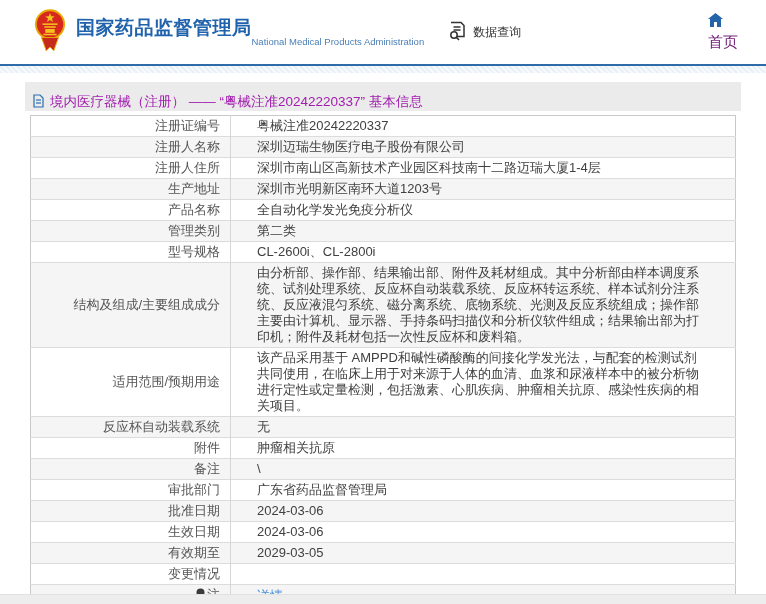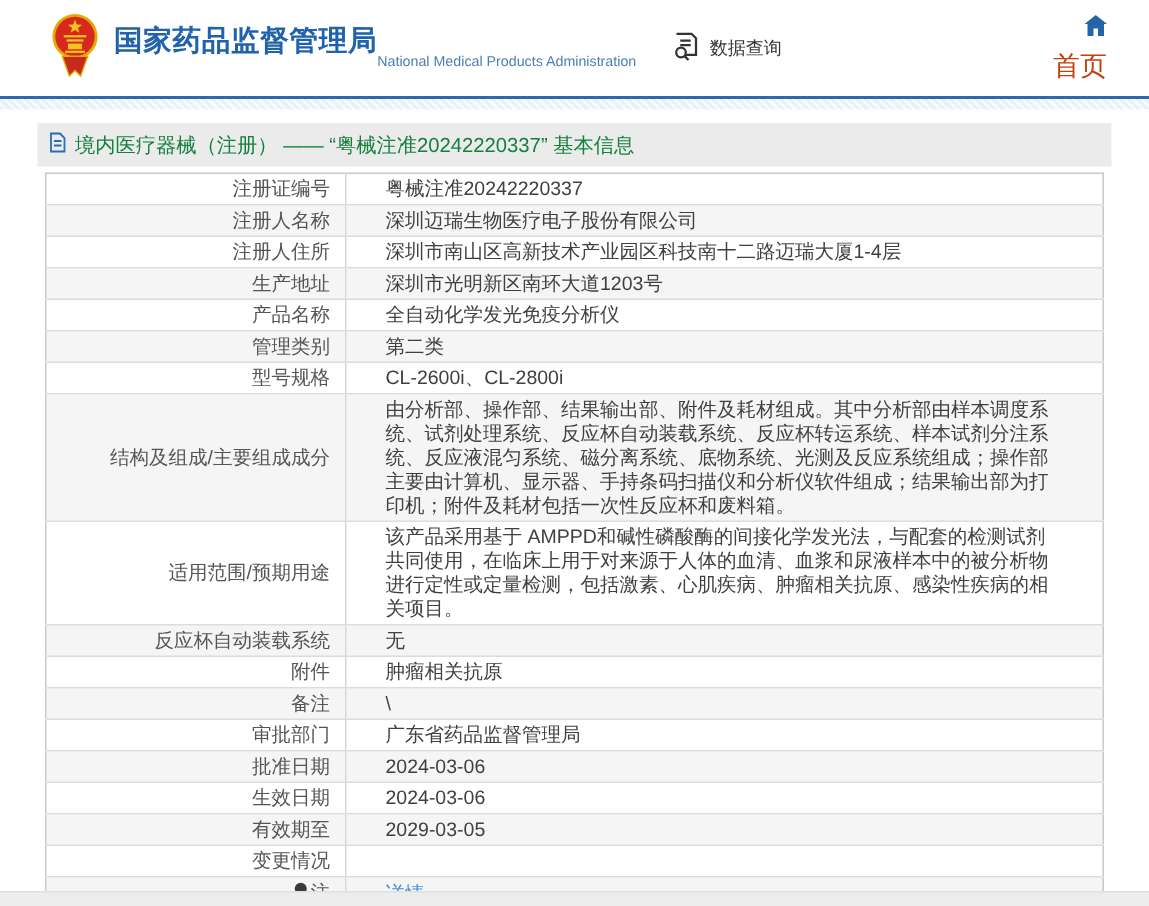--- a/index.html
+++ b/index.html
@@ -11,29 +11,29 @@
     justify-content:space-between; padding:0 28px 0 34px; background:#fff;
     border-bottom:2px solid #2e6ba8; }
   .header-left { display:flex; align-items:center; }
   .brand { display:flex; align-items:center; gap:10px; cursor:pointer; }
   .brand-text { display:flex; flex-direction:row; line-height:1.15; }
   .brand-title { color:#2062ac; font-size:19px; font-weight:bold; letter-spacing:.5px; }
   .brand-sub { color:#4a7fb5; font-size:9.5px; margin-top:20px; }
   .data-query { display:flex; align-items:center; gap:5px; margin-left:24px;
     color:#333; font-size:12px; cursor:pointer; }
   .header-nav { display:flex; gap:30px; }
-  .nav-item { display:flex; flex-direction:column; align-items:flex-end; gap:3px;
-    font-size:18px; color:#c2410c; cursor:pointer; }
+  .nav-item { display:flex; flex-direction:column; align-items:flex-start; gap:3px;
+    font-size:15px; color:#701a75; cursor:pointer; }
   .header-stripe { height:7px;
     background:repeating-linear-gradient(45deg,#e9f0f7 0 2px,#f7fafc 2px 4px); }
 
   
   .content { margin:9px 25px 0 25px; }
-  .breadcrumb { background:#ebebeb; height:29px; display:flex; align-items:center;
-    gap:6px; padding:0 8px; color:#15803d; font-size:13.5px; }
+  .breadcrumb { background:#ebebeb; height:29px; display:flex; align-items:flex-end;
+    gap:6px; padding:0 8px; color:#a21caf; font-size:13.5px; }
   .info-table { width:calc(100% - 10px); margin:4px 5px 0 5px;
     border-collapse:collapse; font-size:13px; border:1px solid #c9c9c9; }
   .info-table tr { border-top:1px solid #dcdcdc; }
   .info-table tr:first-child { border-top:none; }
   .info-table tr:nth-child(even) { background:#f5f5f5; }
   .info-table th { width:200px; text-align:right; font-weight:normal; color:#555;
     padding:2px 10px; border-right:1px solid #d6d6d6; vertical-align:middle;
     line-height:16px; white-space:nowrap;margin-left:24px; }
   .info-table td { text-align:left; color:#404040; padding:2px 26px;
     line-height:16px; height:20px; }

